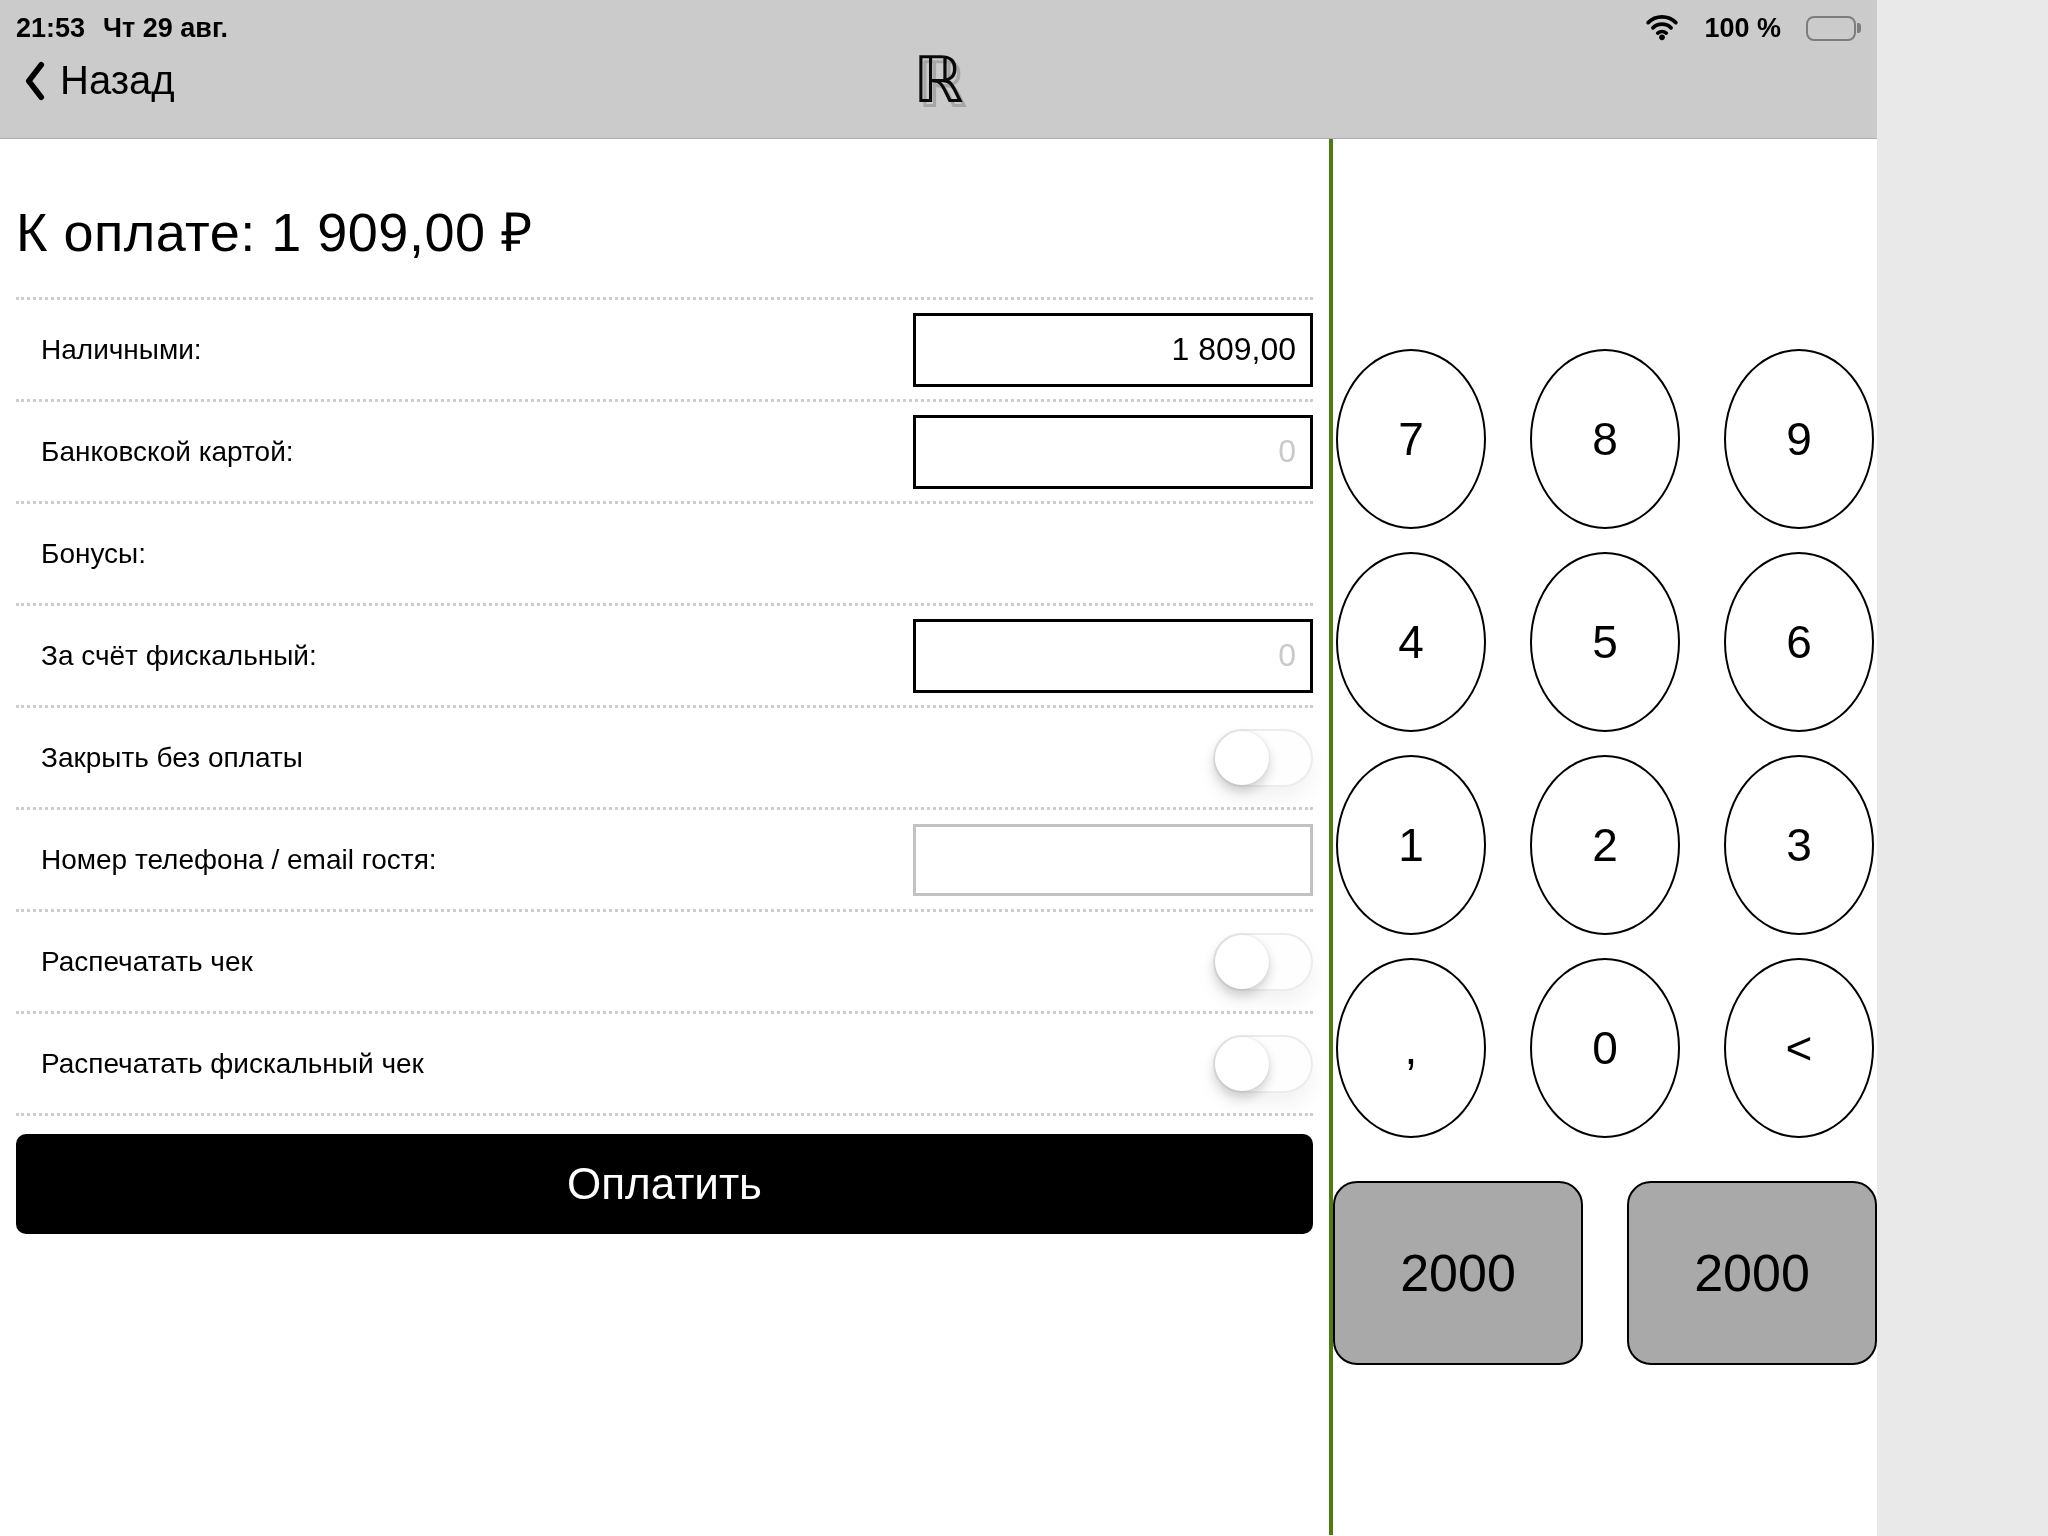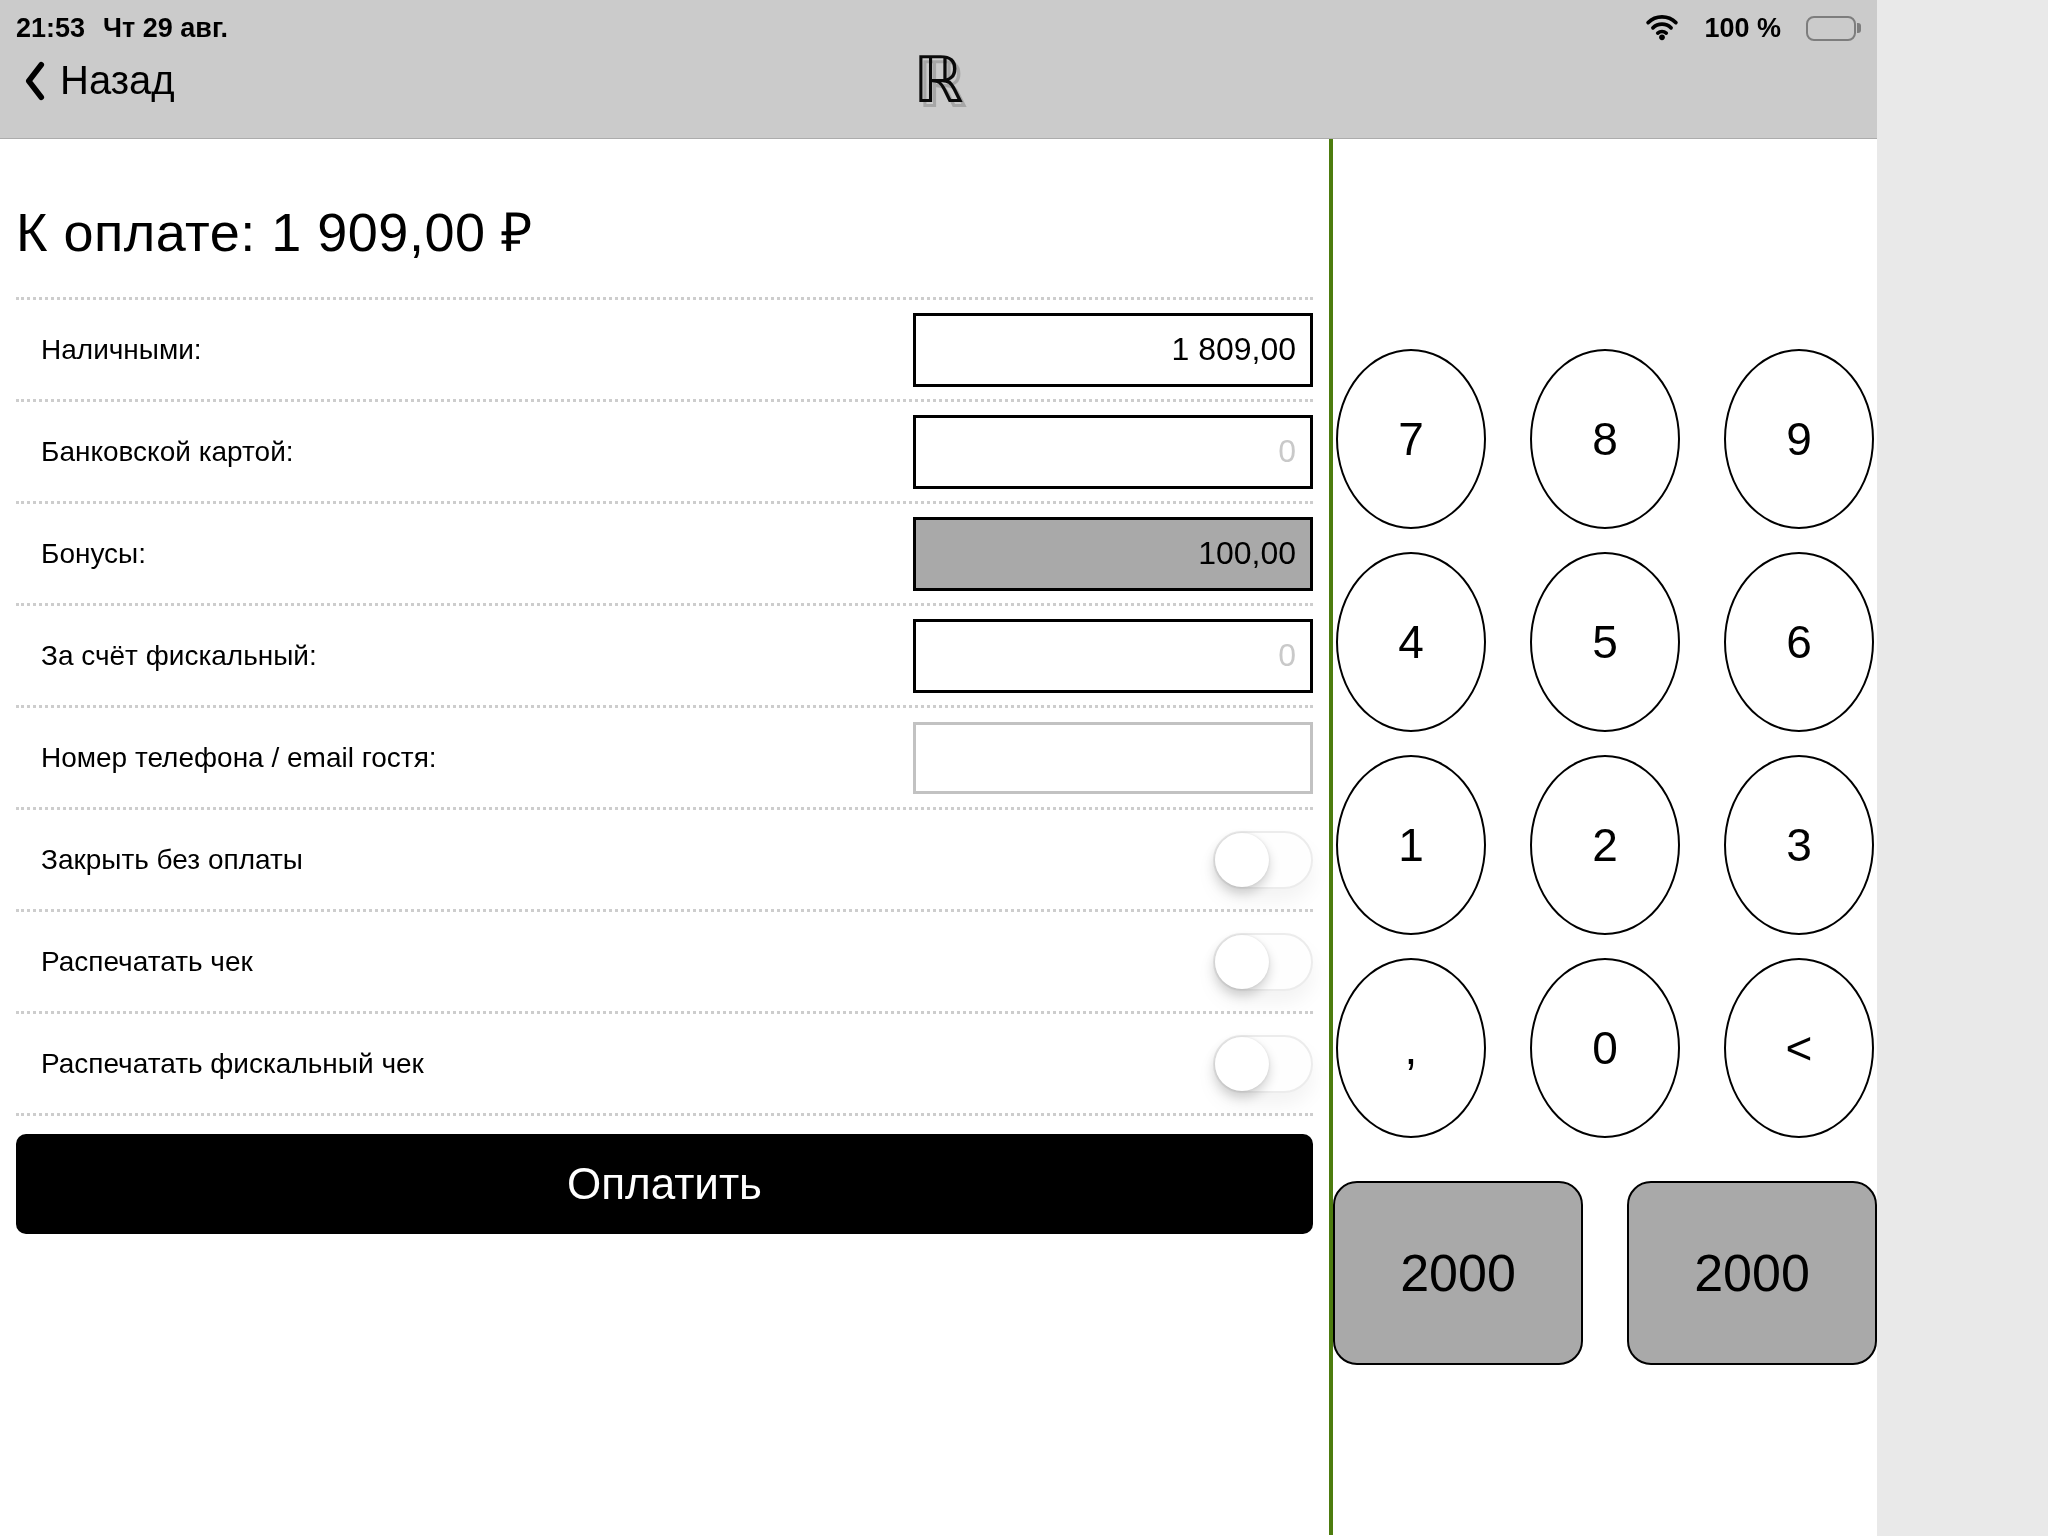--- a/index.html
+++ b/index.html
@@ -104,43 +104,40 @@
 
         <div class="row">
           <span class="row-label">Банковской картой:</span>
           <div class="field">
             <span class="placeholder">0</span>
           </div>
         </div>
 
         <div class="row">
           <span class="row-label">Бонусы:</span>
-          <div class="field gray-bg">
-            <span>100,00</span>
-          </div>
         </div>
 
         <div class="row">
           <span class="row-label">За счёт фискальный:</span>
           <div class="field">
             <span class="placeholder">0</span>
           </div>
         </div>
 
         <div class="row">
-          <span class="row-label">Номер телефона / email гостя:</span>
-          <div class="field light-border">
-            <span></span>
+          <span class="row-label">Закрыть без оплаты</span>
+          <div class="toggle">
+            <span class="toggle-knob"></span>
           </div>
         </div>
 
         <div class="row">
-          <span class="row-label">Закрыть без оплаты</span>
-          <div class="toggle">
-            <span class="toggle-knob"></span>
+          <span class="row-label">Номер телефона / email гостя:</span>
+          <div class="field light-border">
+            <span></span>
           </div>
         </div>
 
         <div class="row">
           <span class="row-label">Распечатать чек</span>
           <div class="toggle">
             <span class="toggle-knob"></span>
           </div>
         </div>
 

